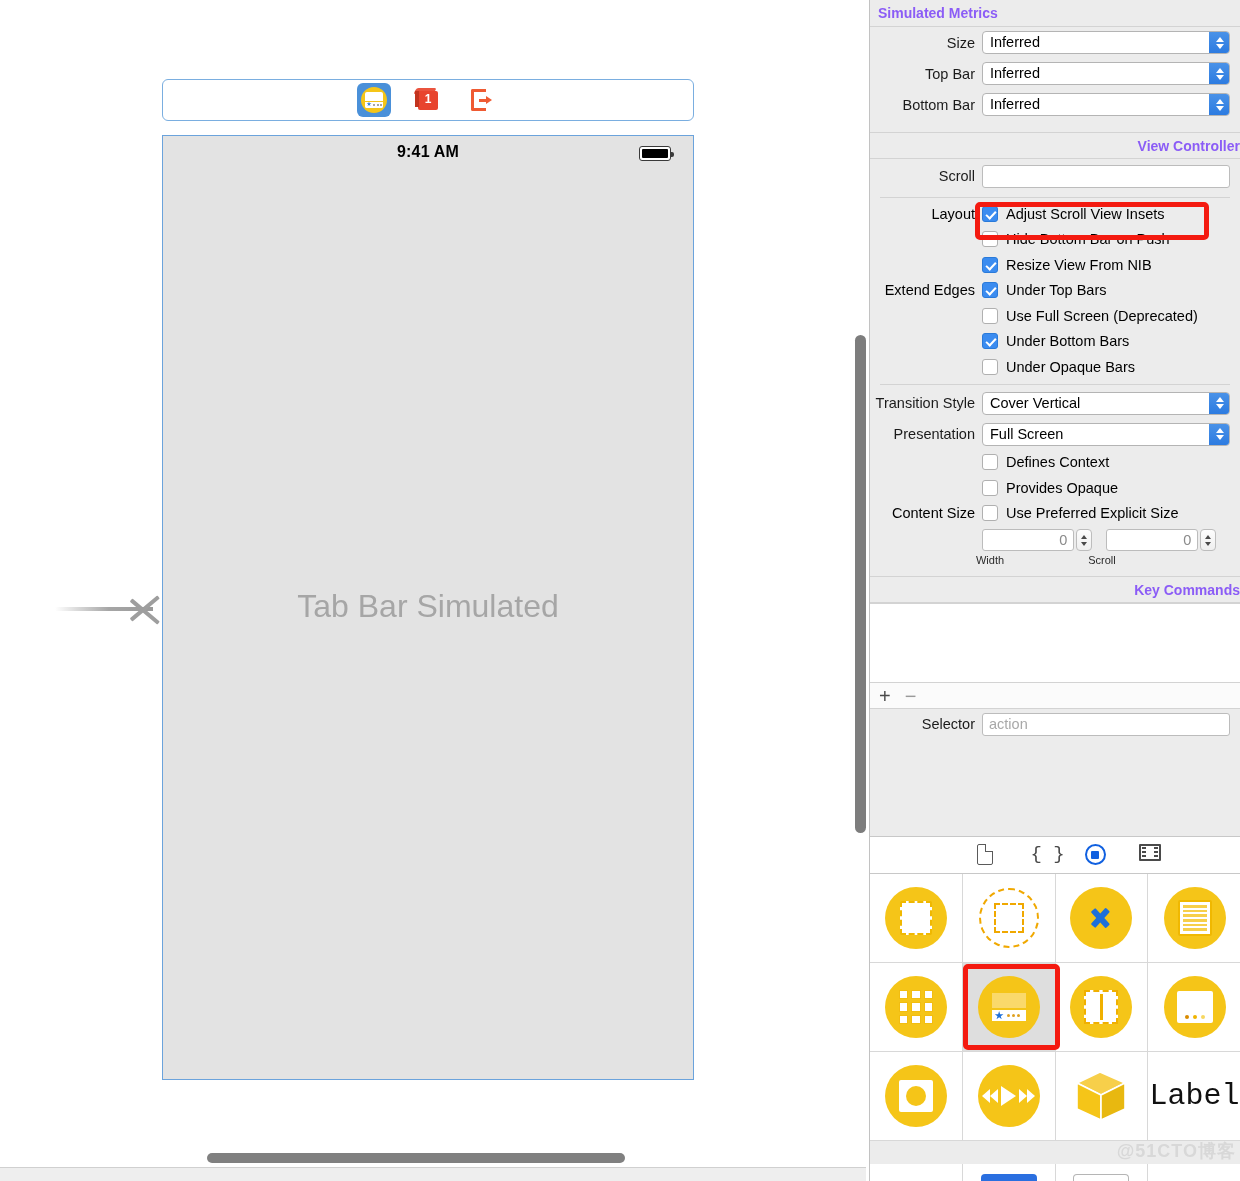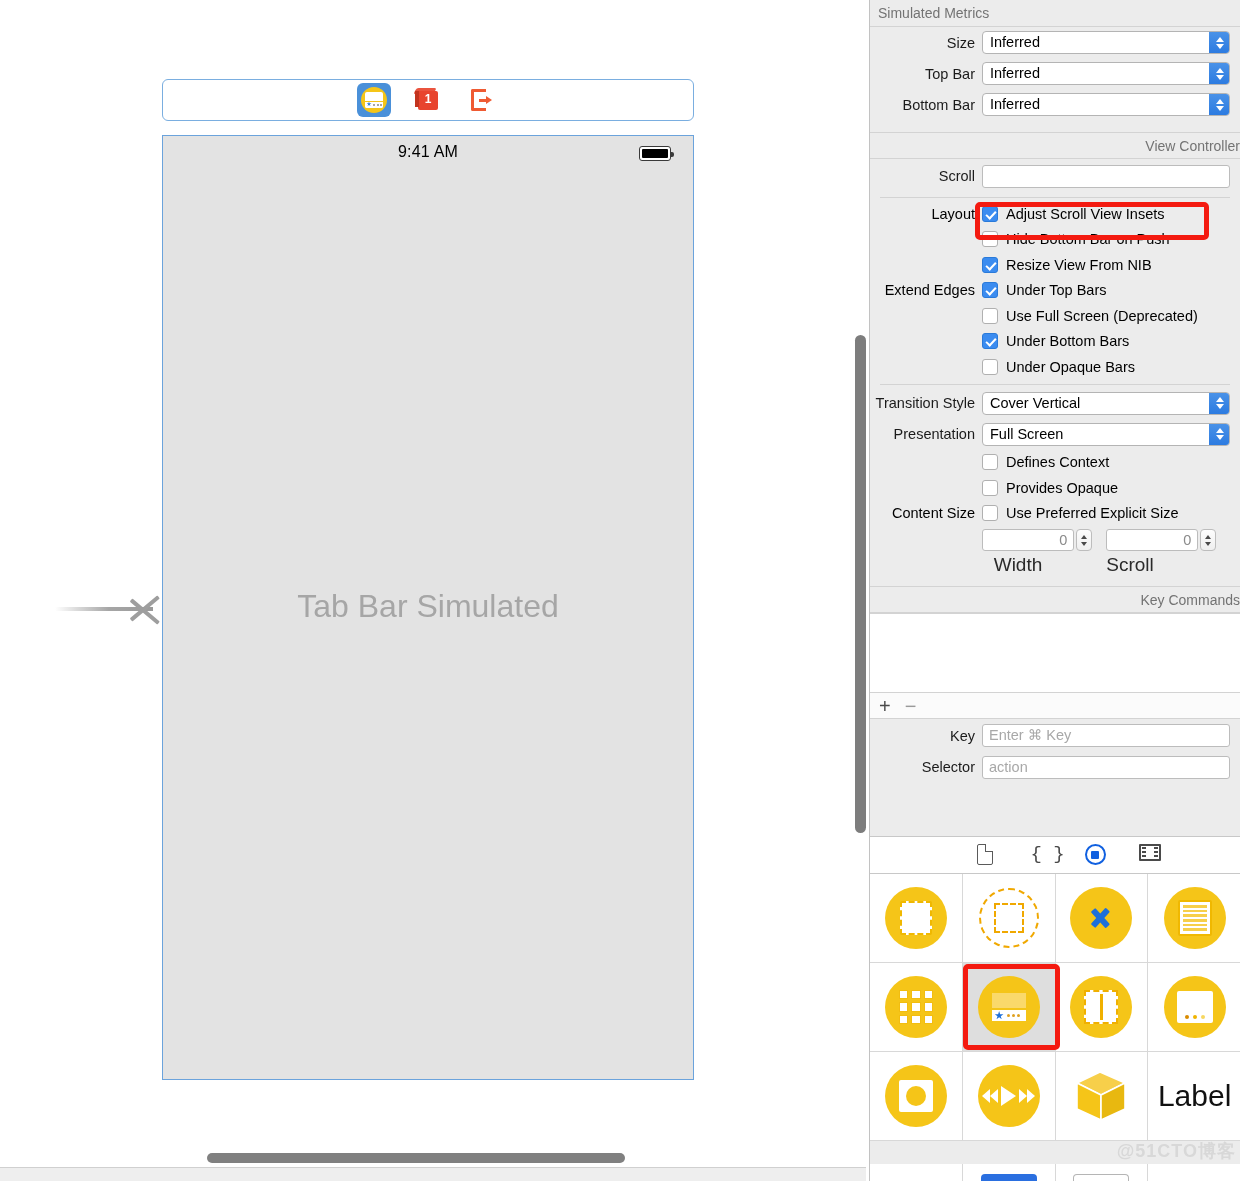--- a/index.html
+++ b/index.html
@@ -58,21 +58,21 @@
   .exitg .arr:after { content: ""; position: absolute; right: 0; top: 0; border-top: 4.5px solid transparent;
                       border-bottom: 4.5px solid transparent; border-left: 6px solid #ef5a32; }
 
   
   #phone {
     position: absolute; left: 162px; top: 135px; width: 532px; height: 945px;
     background: #e3e3e3; border: 1.5px solid #6ba3dc;
   }
   #statusbar { position: absolute; left: 0; top: 0; width: 100%; height: 32px; }
   #clock { position: absolute; left: 0; top: 7px; width: 100%; text-align: center;
-           font-size: 16px; font-weight: normal; color: #000; letter-spacing: .2px; }
+           font-size: 16px; font-weight: bold; color: #000; letter-spacing: .2px; }
   #battery { position: absolute; right: 22px; top: 10px; width: 32px; height: 15px;
              border: 1.5px solid #3a3a3a; border-radius: 3px; background: #fff; }
   #battery:before { content: ""; position: absolute; left: 1.5px; top: 1.5px;
                     width: 26px; height: 9px; background: #000; border-radius: 1px; }
   #battery:after { content: ""; position: absolute; right: -4px; top: 4.5px;
                    width: 3px; height: 5px; background: #3a3a3a; border-radius: 0 2px 2px 0; }
   #phone-title { position: absolute; left: 0; top: 452px; width: 100%; text-align: center;
                  font-size: 32px; color: #a6a6a6; }
 
   
@@ -96,21 +96,21 @@
   #vscroll { position: absolute; left: 855px; top: 335px; width: 11px; height: 498px;
              background: #7d7d7d; border-radius: 6px; }
 
   
   #inspector {
     position: absolute; left: 869px; top: 0; width: 371px; height: 1181px;
     background: #ececec; border-left: 1px solid #c2c2c2; overflow: hidden;
     font-size: 14.5px; color: #000;
   }
   .sec-header { height: 27px; line-height: 27px; padding-left: 8px;
-                font-weight: normal; font-size: 14px; color: #737373;
+                font-weight: bold; font-size: 14px; color: #8b5cf6;
                 border-bottom: 1px solid #d3d3d3; background: #ececec; }
   .sec-header.topline { border-top: 1px solid #d3d3d3; text-align: right; }
   .row { display: flex; align-items: center; height: 31px; padding-right: 10px; }
   .row .lab { width: 112px; text-align: right; padding-right: 7px; font-size: 14.5px;
               color: #1b1b1b; white-space: nowrap; }
   .fld { flex: 1; height: 23px; background: #fff; border: 1px solid #bcbcbc;
          border-radius: 3px; font-size: 14.5px; line-height: 21px; padding: 0 6px;
          color: #000; overflow: hidden; white-space: nowrap; }
   .fld.ph { color: #a8a8a8; }
   .combo { flex: 1; height: 23px; position: relative; background: #fff;
@@ -144,21 +144,21 @@
               border-radius: 3px; text-align: right; padding: 0 6px; font-size: 14.5px;
               line-height: 20px; color: #8b8b8b; }
   .ministep { width: 16px; height: 22px; margin-left: 2px; margin-right: 14px;
               border: 1px solid #bdbdbd; border-radius: 4px; background: linear-gradient(#fdfdfd,#efefef);
               display: flex; flex-direction: column; align-items: center; justify-content: center; gap: 3px; }
   .ministep i { display: block; width: 0; height: 0; }
   .ministep .up { border-left: 3.5px solid transparent; border-right: 3.5px solid transparent;
                   border-bottom: 4px solid #4a4a4a; }
   .ministep .dn { border-left: 3.5px solid transparent; border-right: 3.5px solid transparent;
                   border-top: 4px solid #4a4a4a; }
-  .captionrow { display: flex; padding-left: 92px; font-size: 19px; color: #2a2a2a; }
+  .captionrow { display: flex; padding-left: 64px; font-size: 11px; color: #2a2a2a; }
   .captionrow span { width: 112px; text-align: center; }
 
   #kc-list { height: 80px; background: #fff; border-top: 1px solid #d3d3d3;
              border-bottom: 1px solid #d3d3d3; }
   #kc-bar { height: 26px; background: #fbfbfb; display: flex; align-items: center;
             gap: 14px; padding-left: 9px; border-bottom: 1px solid #d3d3d3; }
   #kc-bar .gly { font-size: 20px; color: #4a4a4a; line-height: 20px; }
 
   
   .redbox { position: absolute; border: 5px solid #f41a10; border-radius: 5px; pointer-events: none; }
@@ -178,21 +178,21 @@
   .lt-obj { width: 21px; height: 21px; border-radius: 50%; border: 2.5px solid #1060e0;
             display: flex; align-items: center; justify-content: center; }
   .lt-obj i { width: 8px; height: 8px; background: #1060e0; border-radius: 1px; display: block; }
   .lt-media { width: 22px; height: 17px; border: 2px solid #4a4a4a; border-radius: 1px;
               position: relative; background: #fff; }
   .lt-media:before { content: ""; position: absolute; left: 1px; top: 1px; width: 4px; height: 11px;
       background: repeating-linear-gradient(#4a4a4a 0 2px, #fff 2px 4px); }
   .lt-media:after { content: ""; position: absolute; right: 1px; top: 1px; width: 4px; height: 11px;
       background: repeating-linear-gradient(#4a4a4a 0 2px, #fff 2px 4px); }
 
-  #lib-grid { position: absolute; left: 0; top: 874px; width: 371px; height: 290px; }
+  #lib-grid { position: absolute; left: 0; top: 874px; width: 371px; height: 290px; font-family: Liberation Mono, monospace; }
   .lib-row { display: flex; height: 89px; }
   .lib-cell { width: 92.75px; height: 89px; border-right: 1px solid #d8d8d8;
               border-bottom: 1px solid #d8d8d8; background: #fff;
               display: flex; align-items: center; justify-content: center; position: relative; }
   .lib-cell.sel { background: #dedede; }
   .lib-cell:last-child { border-right: none; }
 
   .ci { width: 62px; height: 62px; border-radius: 50%; background: #f5c518;
         position: relative; display: flex; align-items: center; justify-content: center; }
   .ci.flat { background: transparent; }
@@ -460,24 +460,20 @@
     </div>
 
     <div style="height:10px"></div>
 
     <div class="sec-header topline">Key Commands</div>
     <div id="kc-list"></div>
     <div id="kc-bar">
       <span class="gly">+</span>
       <span class="gly" style="color:#9a9a9a">−</span>
     </div>
-    <div class="row" style="height:33px">
-      <div class="lab">Key</div>
-      <div class="fld ph">Enter ⌘ Key</div>
-    </div>
     <div class="row" style="height:30px">
       <div class="lab">Selector</div>
       <div class="fld ph">action</div>
     </div>
 
     <div id="lib-toolbar">
       <div class="lt">
           <div class="lt-doc"></div>
         </div>
       <div class="lt">

